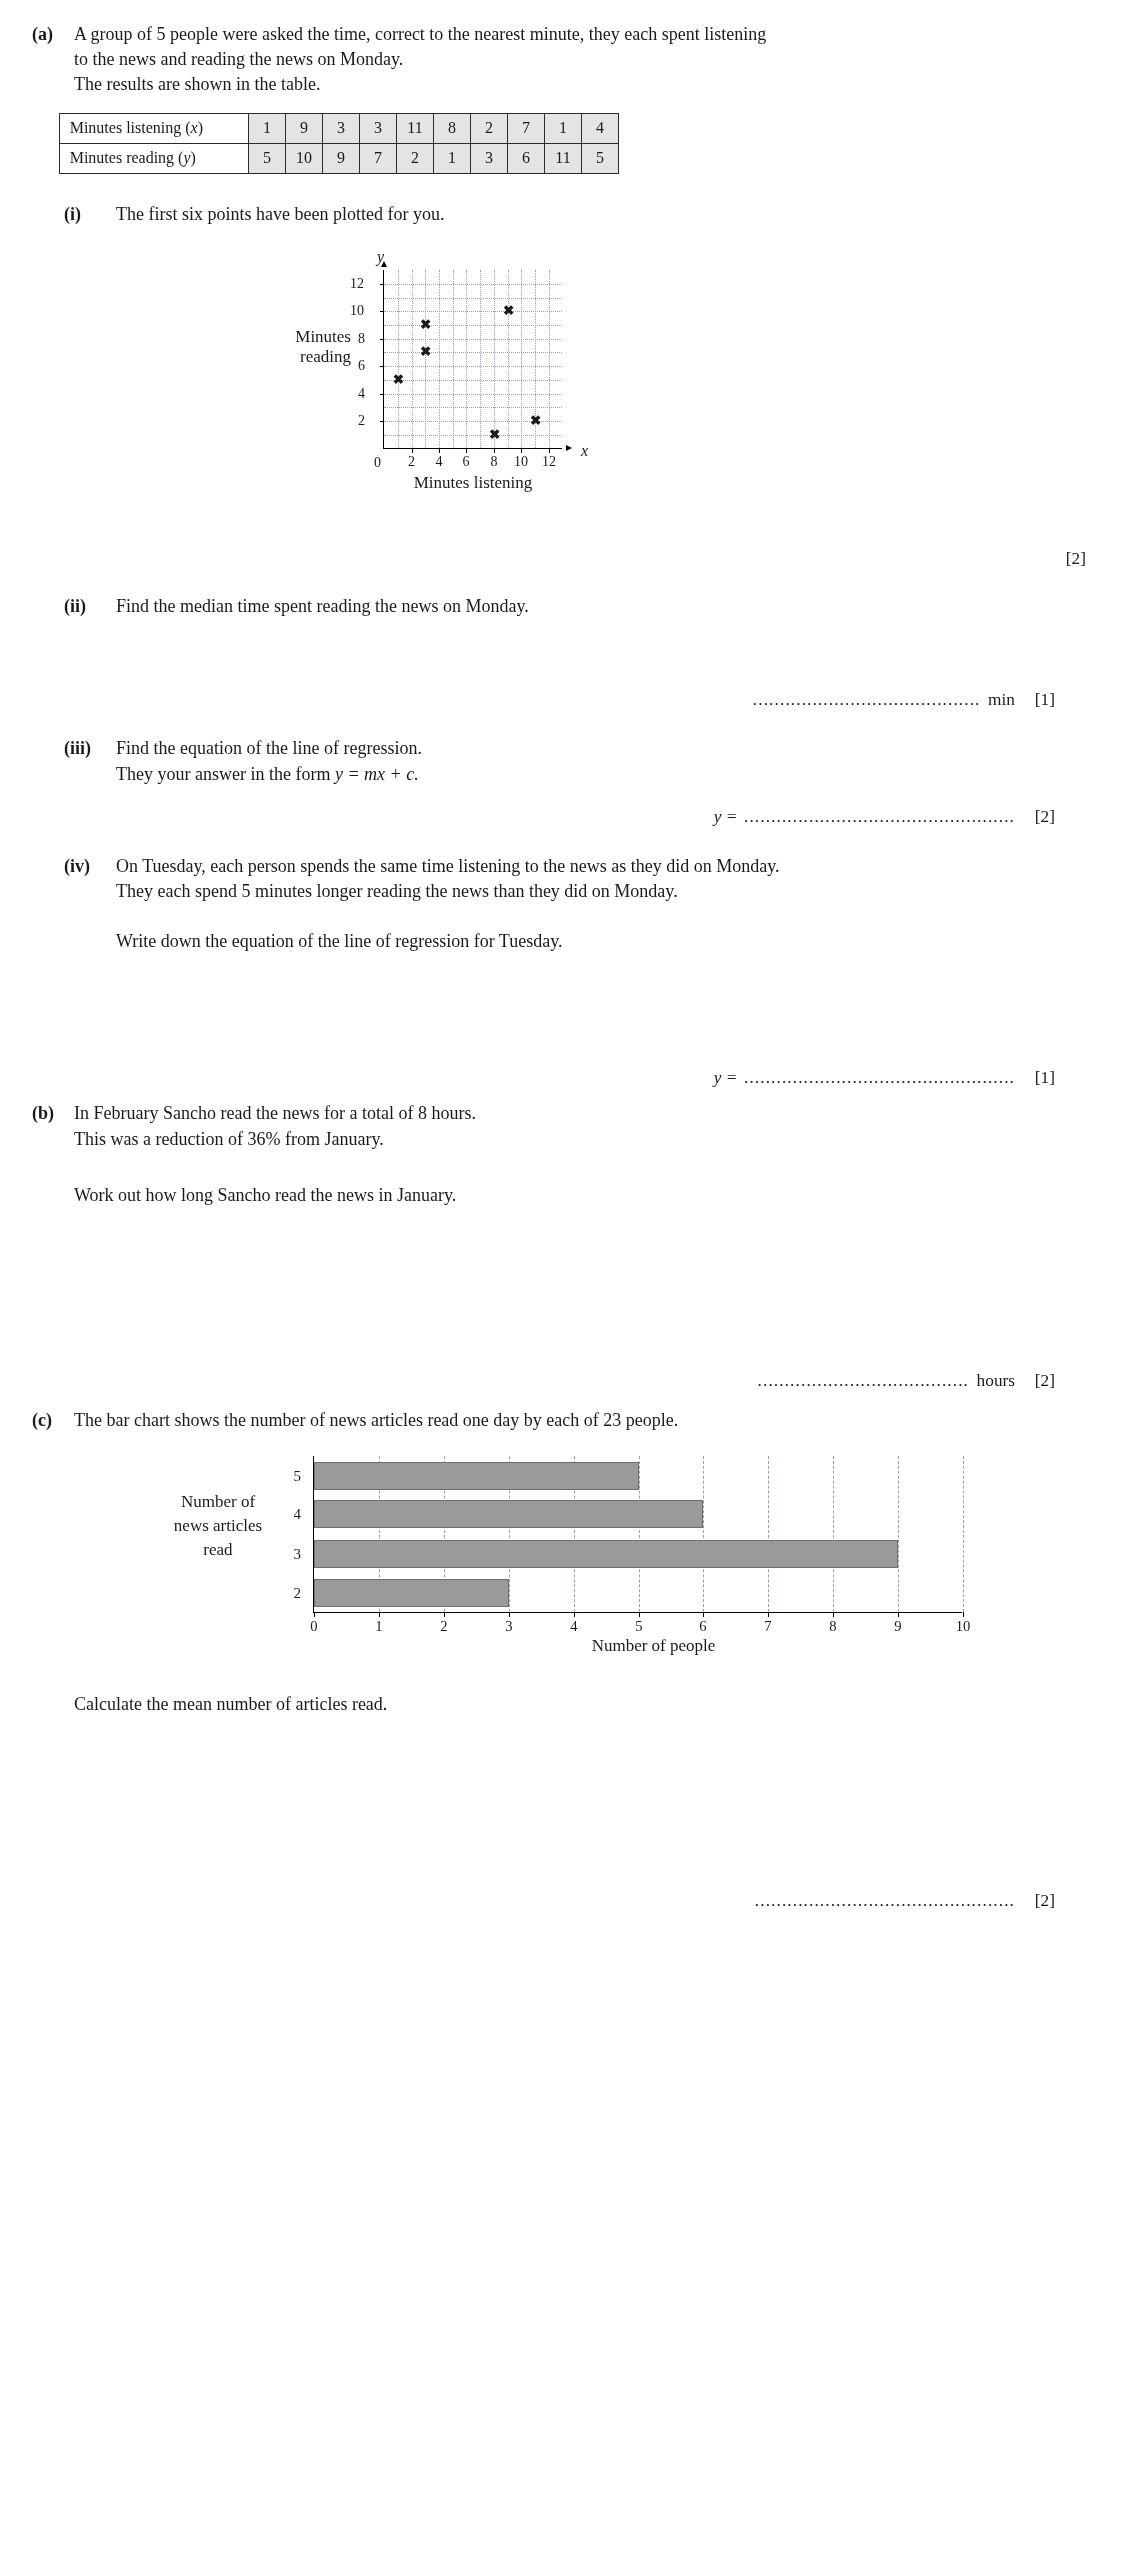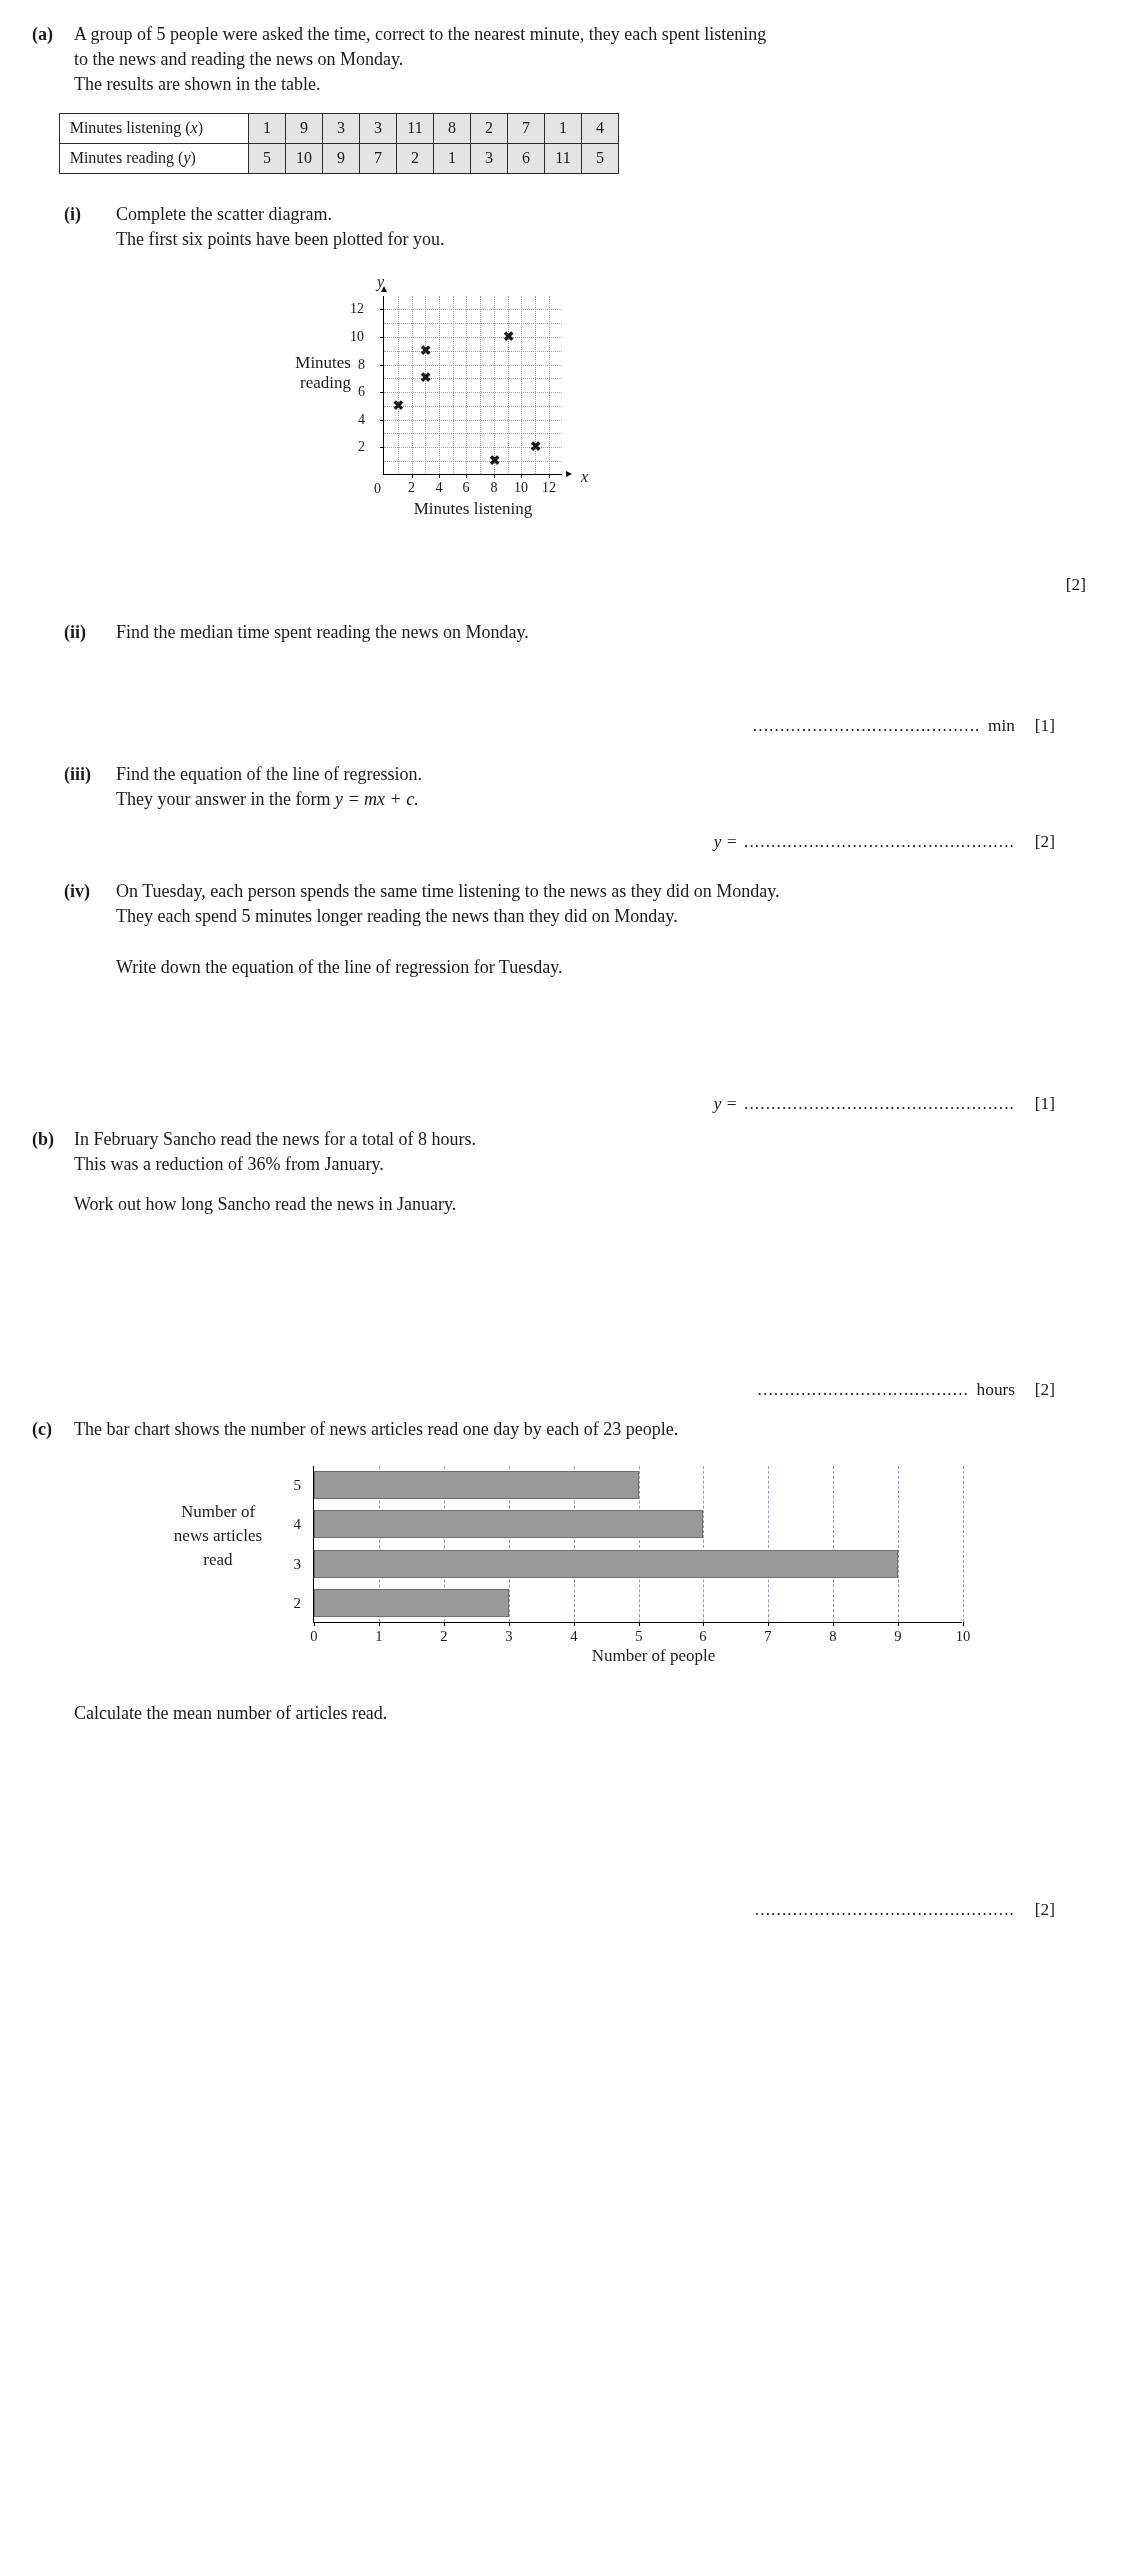--- a/index.html
+++ b/index.html
@@ -248,21 +248,20 @@
       <td class="val">6</td>
       <td class="val">11</td>
       <td class="val">5</td>
     </tr>
   </tbody>
     </table>
 
   <div class="qrow" style="margin-top:28px">
     <div class="qlabel indent">(i)</div>
     <div class="qbody">
-      <p>Complete the scatter diagram.</p>
       <p>The first six points have been plotted for you.</p>
     </div>
   </div>
 
   <div class="scatter-wrap">
     <div class="scatter-inner">
 
       <div class="axis-caption" style="left:-65px; top:84px; width:130px; text-align:right;">
         <div>Minutes</div>
         <div>reading</div>
@@ -390,21 +389,21 @@
     <span class="yeq">y =</span>
     <span class="dots">..................................................</span>
     <span class="marks">[1]</span>
   </div>
 
   <div class="qrow" style="margin-top:13px">
     <div class="qlabel">(b)</div>
     <div class="qbody">
       <p>In February Sancho read the news for a total of 8 hours.</p>
       <p>This was a reduction of 36% from January.</p>
-      <p style="margin-top:15px">Work out how long Sancho read the news in January.</p>
+      <p style="margin-top:31px">Work out how long Sancho read the news in January.</p>
     </div>
   </div>
 
   <div style="height:157px"></div>
 
   <div class="ansline" style="padding-right:31px">
     <span class="dots">.......................................</span>
     <span class="unit">hours</span>
     <span class="marks">[2]</span>
   </div>

